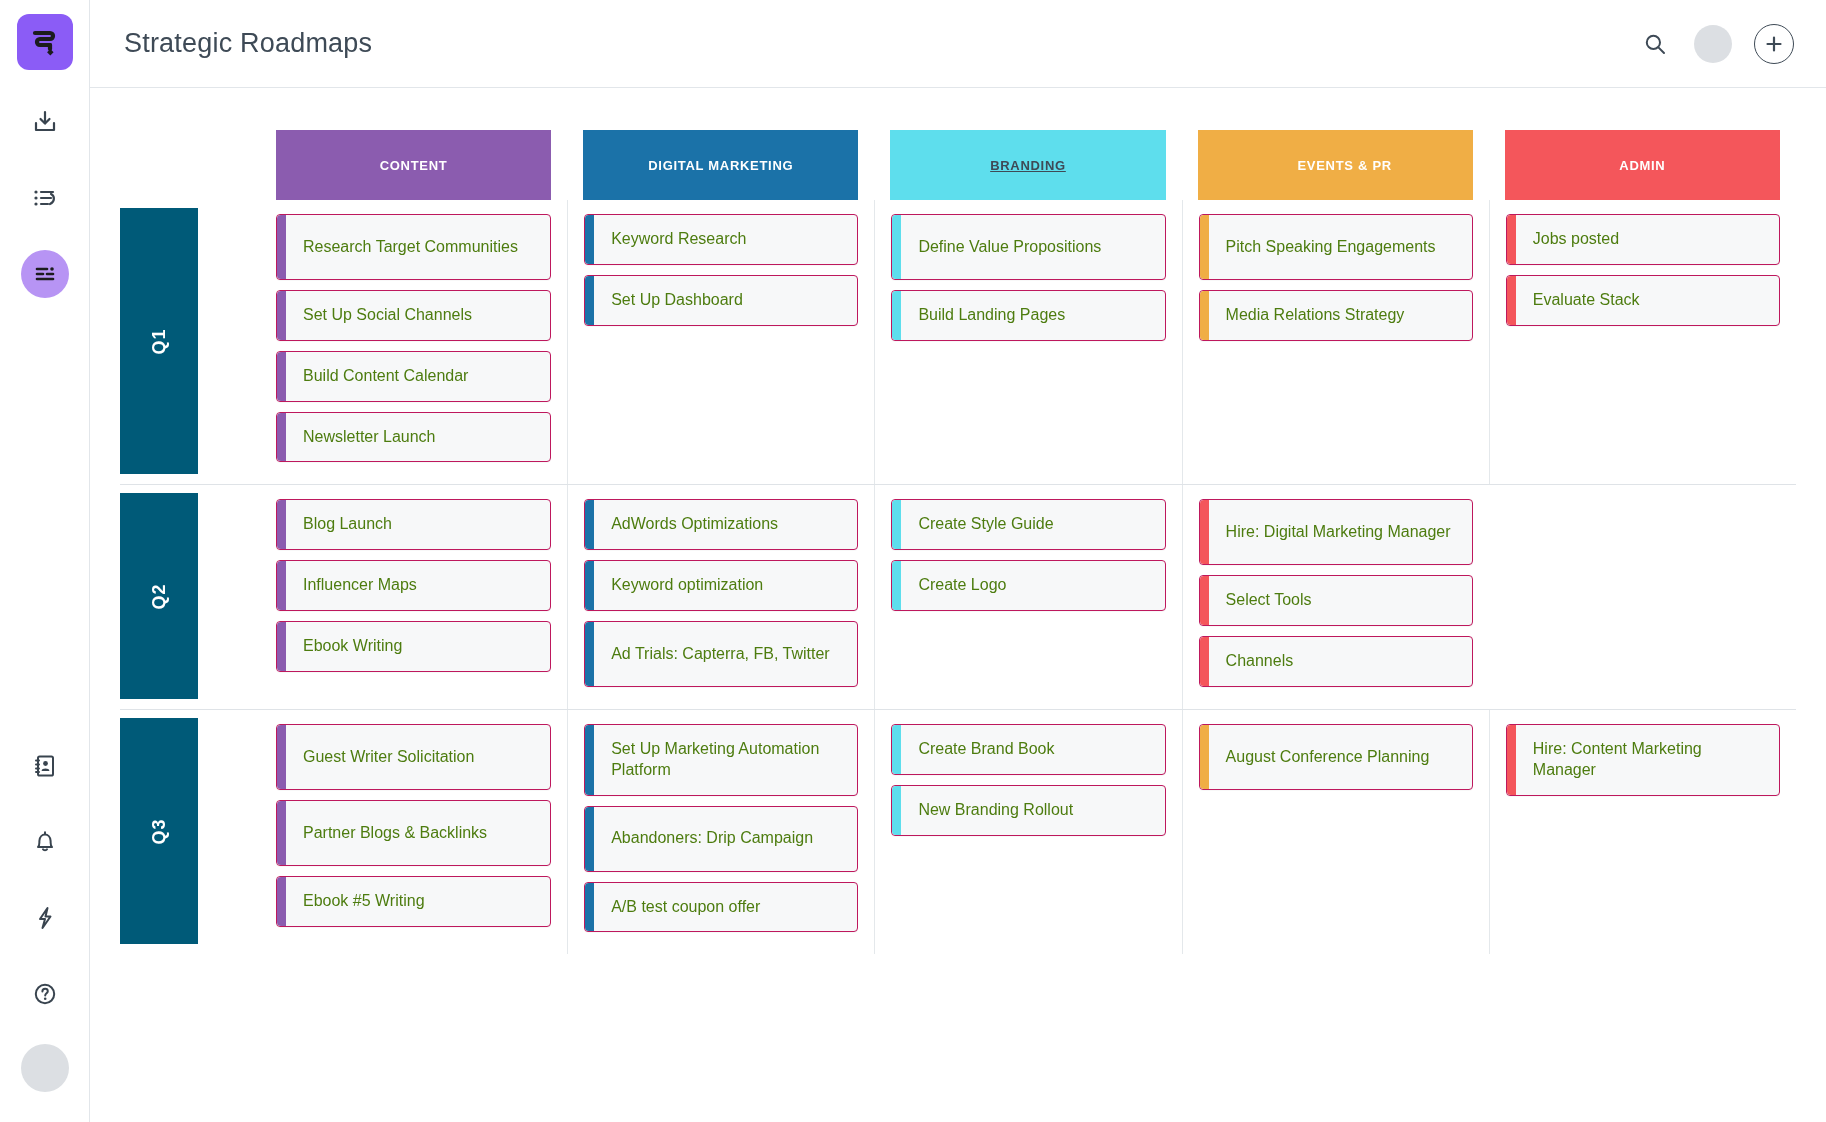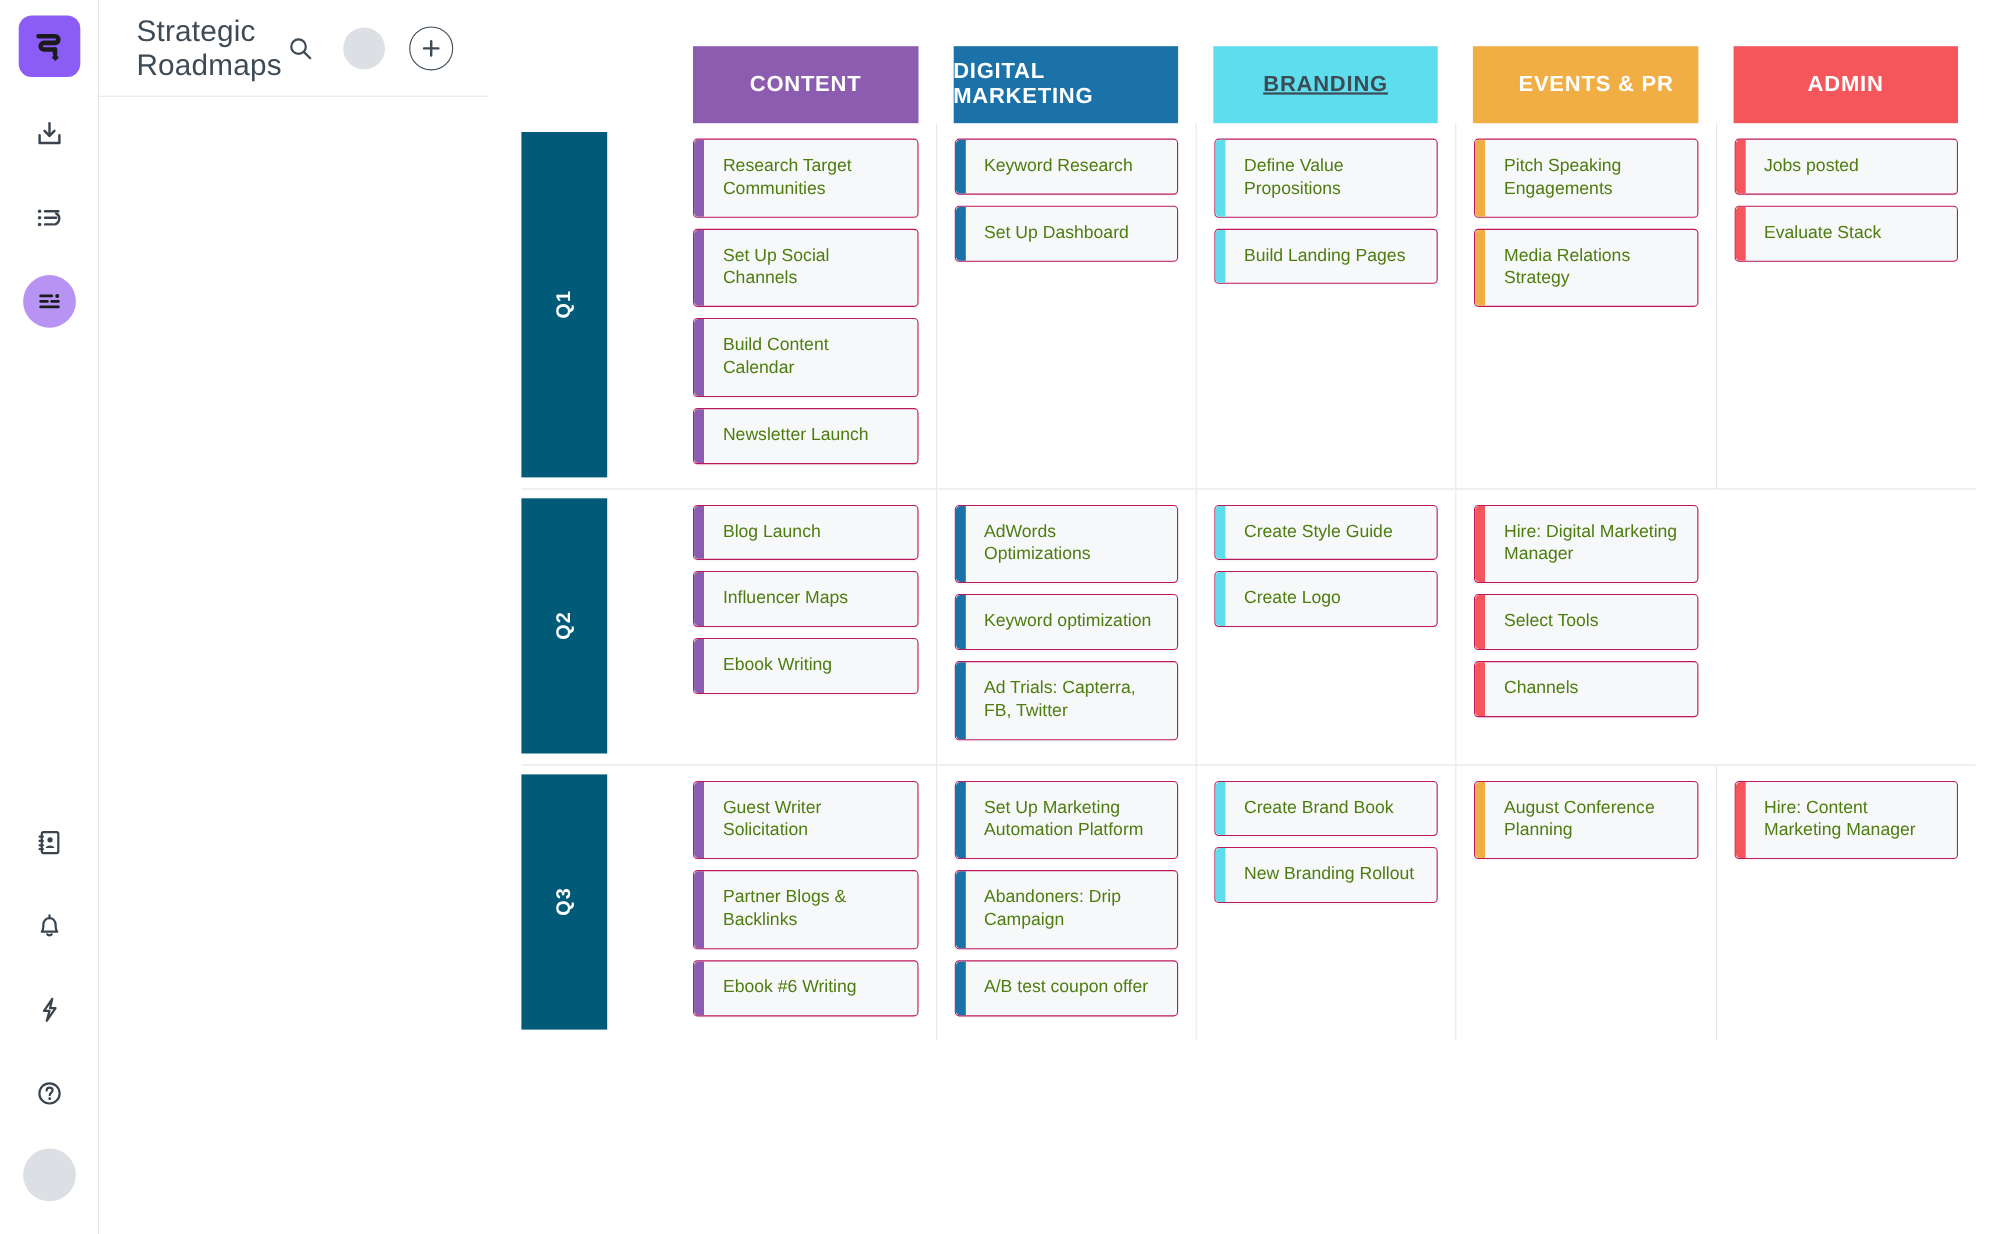--- a/index.html
+++ b/index.html
@@ -52,20 +52,21 @@
     margin-top: 26px;
     margin-bottom: 30px;
     cursor: pointer;
   }
 
   
   .main {
     flex: 1 1 auto;
     height: 100%;
     display: flex;
+    flex-direction: column;
     min-width: 0;
   }
   .topbar {
     height: 88px;
     flex: 0 0 88px;
     border-bottom: 1px solid #e2e6ea;
     display: flex;
     align-items: center;
     padding: 0 32px 0 34px;
   }
@@ -115,21 +116,21 @@
     column-gap: 0;
   }
   
   .corner { grid-column: 1 / 3; }
   .col-header {
     height: 70px;
     display: flex;
     align-items: center;
     justify-content: center;
     color: #ffffff;
-    font-size: 20px;
+    font-size: 13px;
     font-weight: 700;
     letter-spacing: .7px;
     margin: 0 16px;
   }
 
   
   .qrow {
     display: grid;
     grid-template-columns: 122px 18px repeat(5, 1fr);
     border-top: 1px solid #dfe3e7;
@@ -363,21 +364,21 @@
           <div class="qrow">
             <div class="qlabel-cell">
               <div class="qlabel" style="background: rgb(0, 90, 120);">
                 <span>Q3</span>
               </div>
             </div>
             <div class="gap-cell"></div>
             <div class="col-cell c0">
               <div class="card two-line" style="--accent: #8b5caf;">Guest Writer Solicitation</div>
               <div class="card two-line" style="--accent: #8b5caf;">Partner Blogs &amp; Backlinks</div>
-              <div class="card" style="--accent: #8b5caf;">Ebook #6 Writing</div>
+              <div class="card" style="--accent: #8b5caf;">Ebook #5 Writing</div>
             </div>
             <div class="col-cell">
               <div class="card two-line" style="--accent: #1b72a8;">Set Up Marketing Automation Platform</div>
               <div class="card two-line" style="--accent: #1b72a8;">Abandoners: Drip Campaign</div>
               <div class="card" style="--accent: #1b72a8;">A/B test coupon offer</div>
             </div>
             <div class="col-cell">
               <div class="card" style="--accent: #5edeed;">Create Brand Book</div>
               <div class="card" style="--accent: #5edeed;">New Branding Rollout</div>
             </div>

